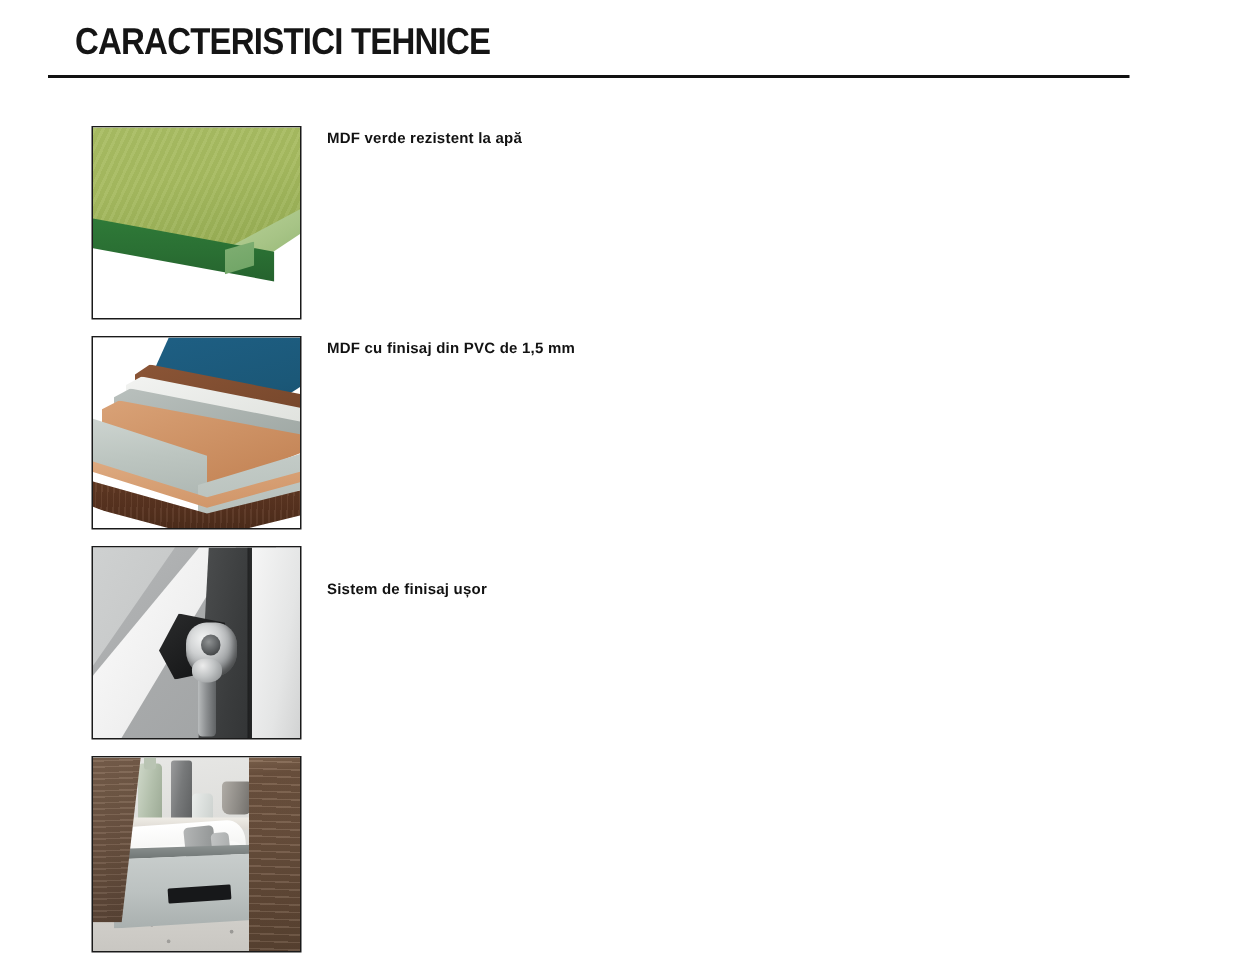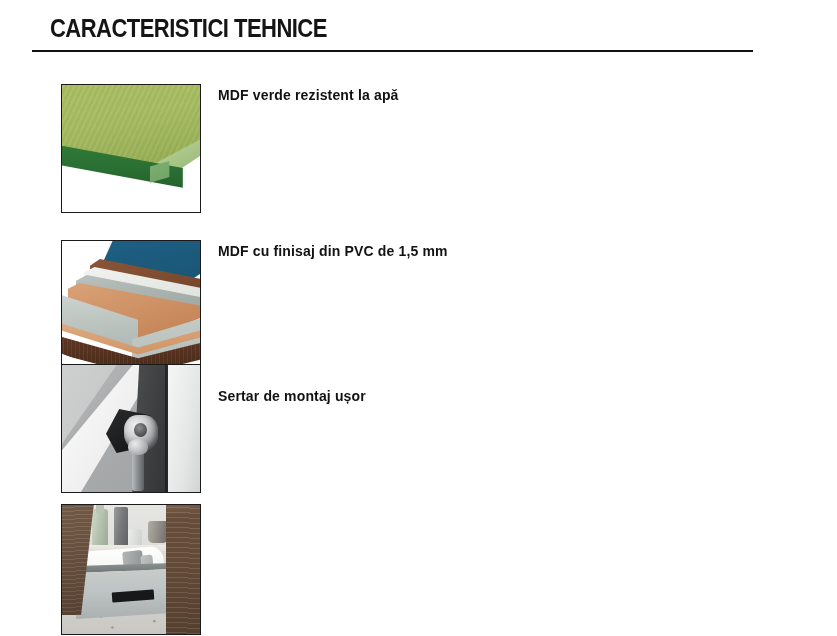--- a/index.html
+++ b/index.html
@@ -45,21 +45,21 @@
   }
 
   
   .feature-row {
     position: absolute;
     left: 0;
     width: 837px;
     height: 140px;
   }
   #feature-row-0 { top: 84px; }
-  #feature-row-1 { top: 240px; }
+  #feature-row-1 { top: 224px; }
   #feature-row-2 { top: 364px; }
   #feature-row-3 { top: 504px; }
 
   .thumb-frame {
     position: absolute;
     left: 61px;
     top: 0px;
     width: 140px;
     height: 129px;
     border: 1px solid #1a1a1a;
@@ -74,21 +74,21 @@
     left: 0; top: 0;
     width: 100%; height: 100%;
     overflow: hidden;
   }
 
   .feature-label {
     position: absolute;
     left: 218px;
     top: 3px;
     font-family: "Liberation Sans", sans-serif;
-    font-size: 14px;
+    font-size: 10px;
     font-weight: bold;
     color: #121212;
     letter-spacing: 0.15px;
     white-space: nowrap;
   }
   #feature-row-2 .feature-label { top: 24px; }
   #feature-row-3 .feature-label { top: 30px; }
 
   
   .mdf-green-bg { background: #ffffff; }
@@ -482,21 +482,21 @@
       <div class="mount-dark-gap"></div>
       <div class="mount-edge-shadow"></div>
       <div class="mount-edge-white"></div>
       <div class="mount-bracket-dark"></div>
       <div class="mount-peg"></div>
       <div class="mount-cam-metal"></div>
       <div class="mount-cam-hole"></div>
       <div class="mount-peg-tip"></div>
     </div>
   </div>
-  <div class="feature-label">Sertar de montaj ușor</div>
+  <div class="feature-label">Sistem de finisaj ușor</div>
 </div>
 
 <div class="feature-row" id="feature-row-3">
   <div class="thumb-frame">
     <div class="thumb-art drawer-bg">
       <div class="drawer-back-wall"></div>
       <div class="bottle-tall"></div>
       <div class="bottle-tall-neck"></div>
       <div class="bottle-metal"></div>
       <div class="bottle-clear"></div>

